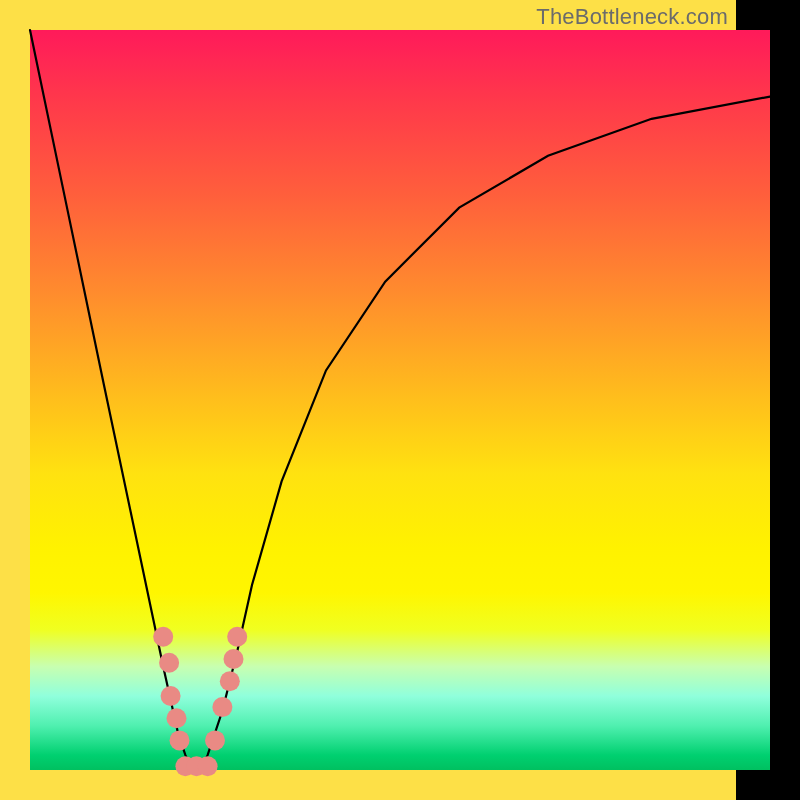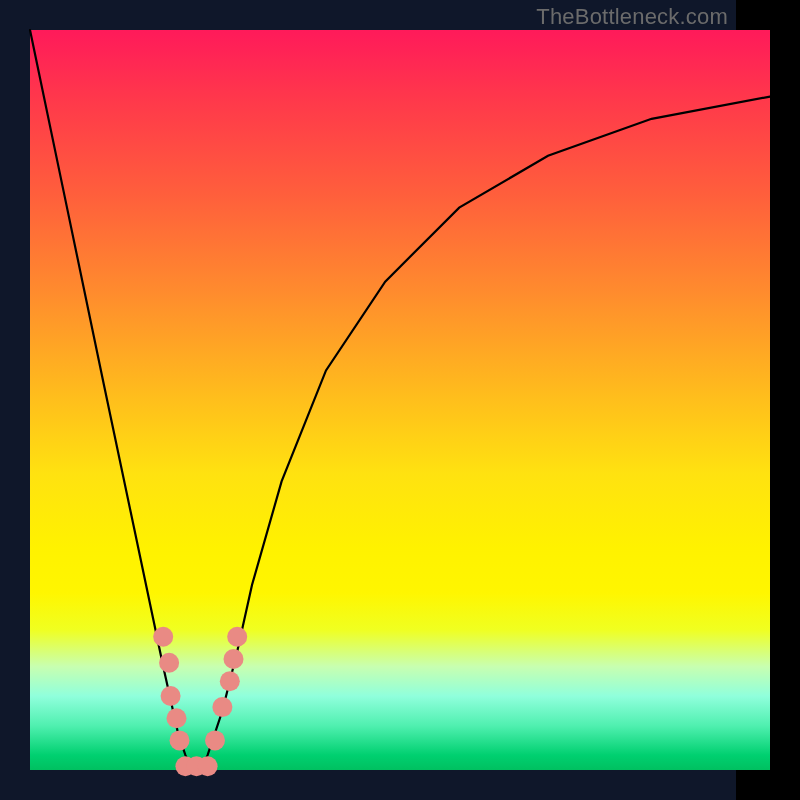--- a/index.html
+++ b/index.html
@@ -8,21 +8,21 @@
     width: 800px;
     height: 800px;
     overflow: hidden;
     background: #000;
     font-family: Arial, Helvetica, sans-serif;
   }
   .frame {
     position: relative;
     width: 736px;
     height: 800px;
-    background: #0f172a;
+    background: #fde047;
   }
   .plot-area {
     position: absolute;
     left: 30px;
     top: 30px;
     width: 740px;
     height: 740px;
     background: linear-gradient(
       to bottom,
       #ff1a5a 0%,

